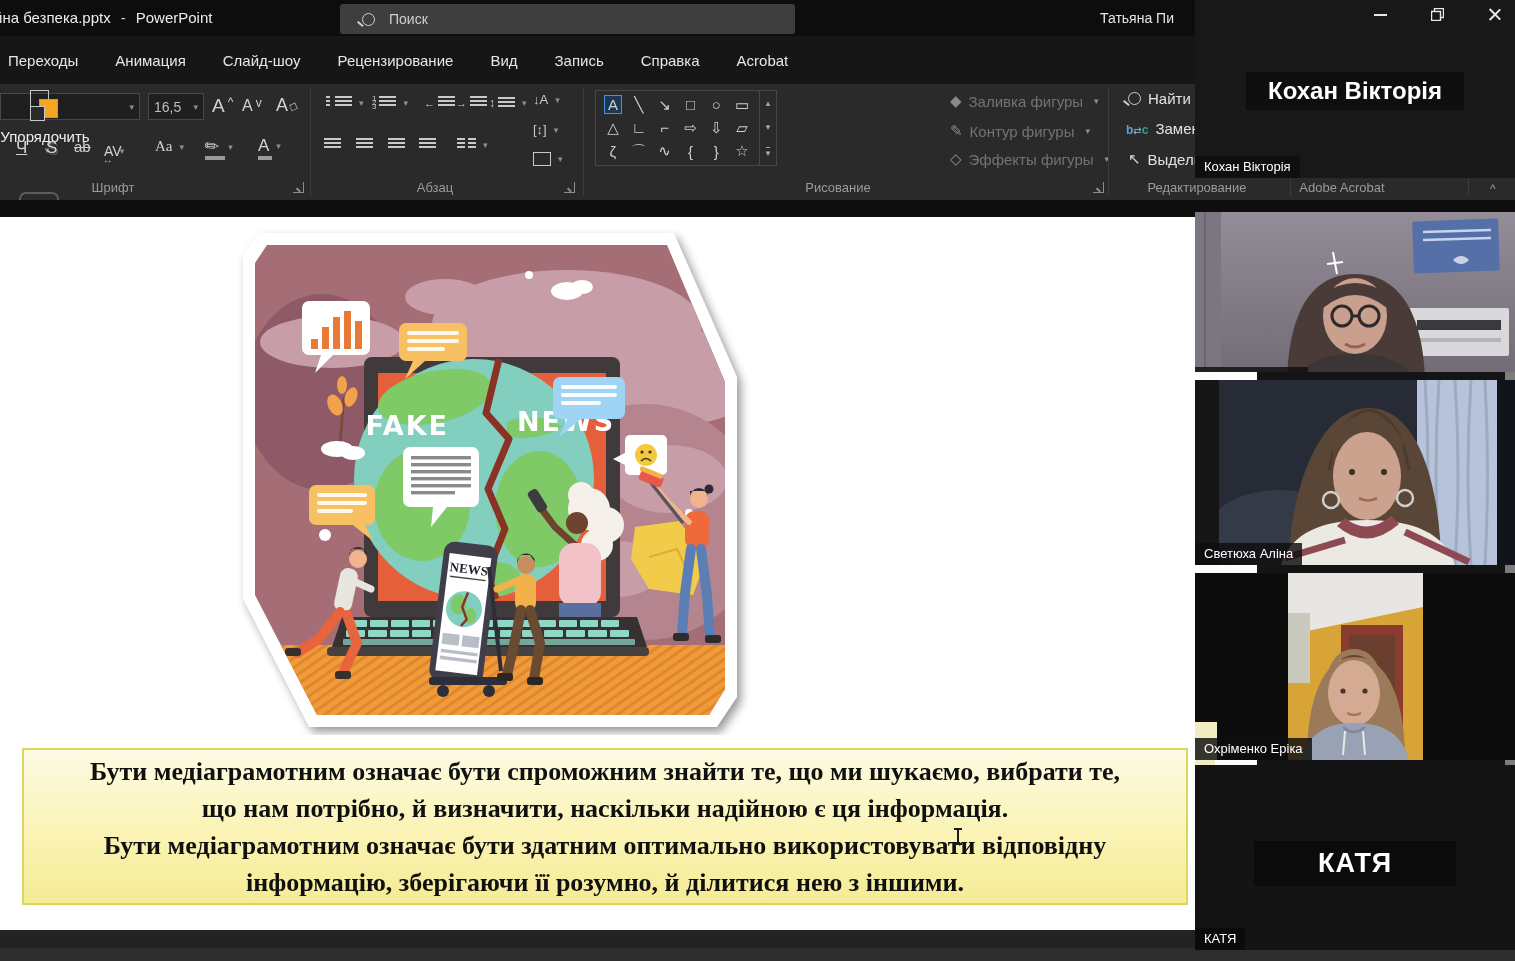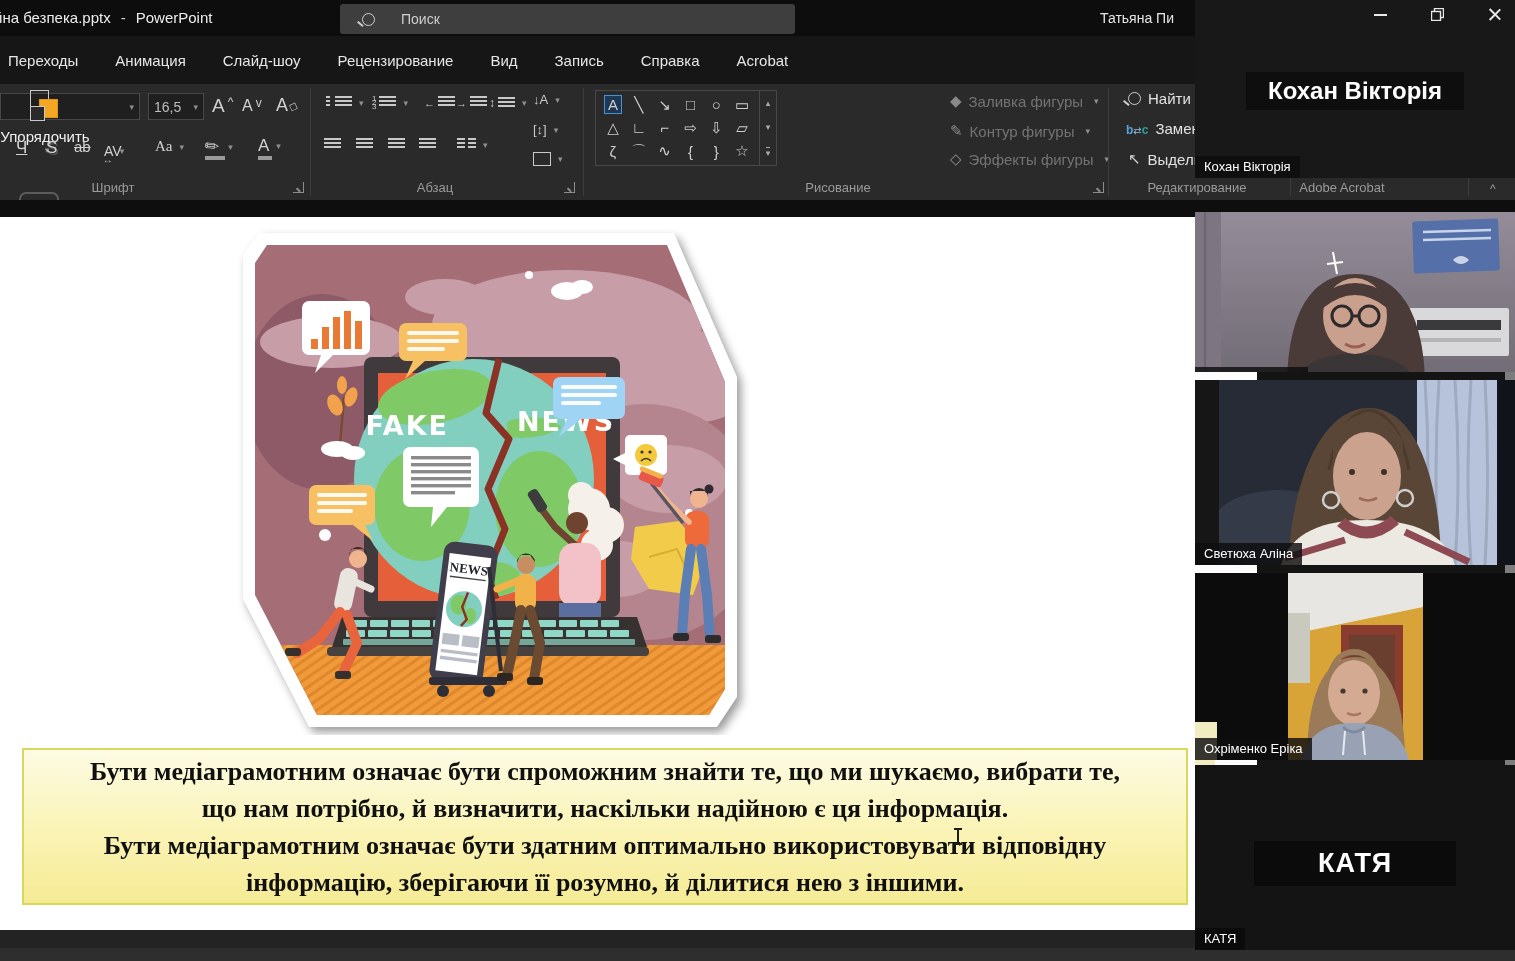--- a/index.html
+++ b/index.html
@@ -5,21 +5,21 @@
   html,body{margin:0;padding:0;background:#000;}
   .stage{position:relative;width:1515px;height:961px;overflow:hidden;background:#fff;
          font-family:"Liberation Sans",sans-serif;-webkit-font-smoothing:antialiased;}
   .abs{position:absolute;}
 
   
   .titlebar{left:0;top:0;width:1515px;height:36px;background:#0d0d0d;color:#e9e9e9;}
   .doc-title{left:-6px;top:9px;font-size:15px;white-space:nowrap;color:#ededed;}
   .doc-title .sep{margin:0 10px;color:#cfcfcf;}
   .searchbox{left:340px;top:4px;width:455px;height:30px;background:#3e3e3e;border-radius:3px;
-             display:flex;align-items:center;gap:24px;padding-left:22px;box-sizing:border-box;}
+             display:flex;align-items:center;gap:12px;padding-left:22px;box-sizing:border-box;}
   .searchbox input{background:transparent;border:0;outline:0;color:#d8d8d8;font-size:14px;
              font-family:"Liberation Sans",sans-serif;width:360px;}
   .searchbox input::placeholder{color:#cfcfcf;opacity:1;}
   .mag{width:11px;height:11px;border:1.6px solid #d0d0d0;border-radius:50%;position:relative;flex:0 0 auto;}
   .mag::after{content:"";position:absolute;left:-6px;top:9px;width:7px;height:1.6px;background:#d0d0d0;
              transform:rotate(40deg);}
   .account{left:1100px;top:10px;font-size:14px;color:#e6e6e6;white-space:nowrap;}
 
   
   .tabsrow{left:0;top:36px;width:1515px;height:48px;background:#161616;display:flex;align-items:center;

